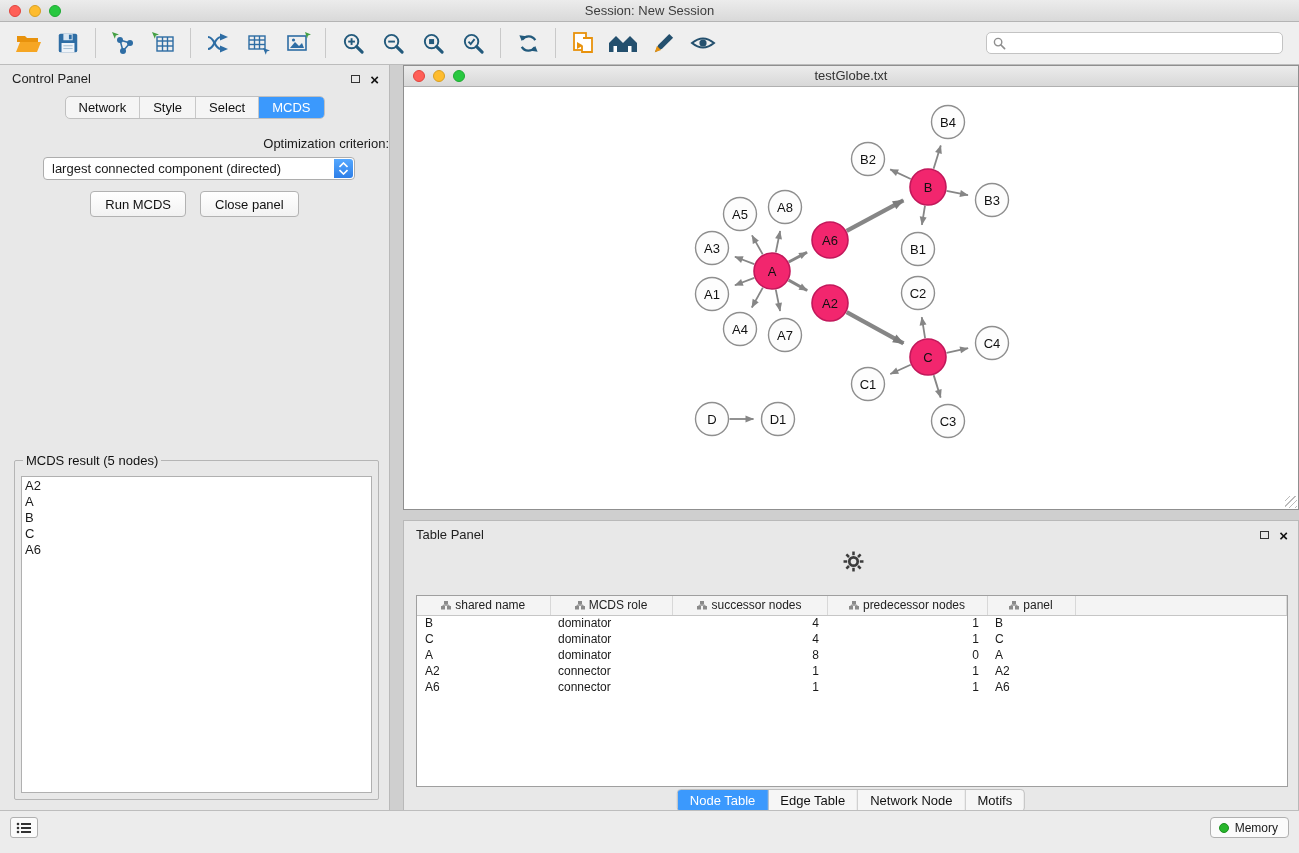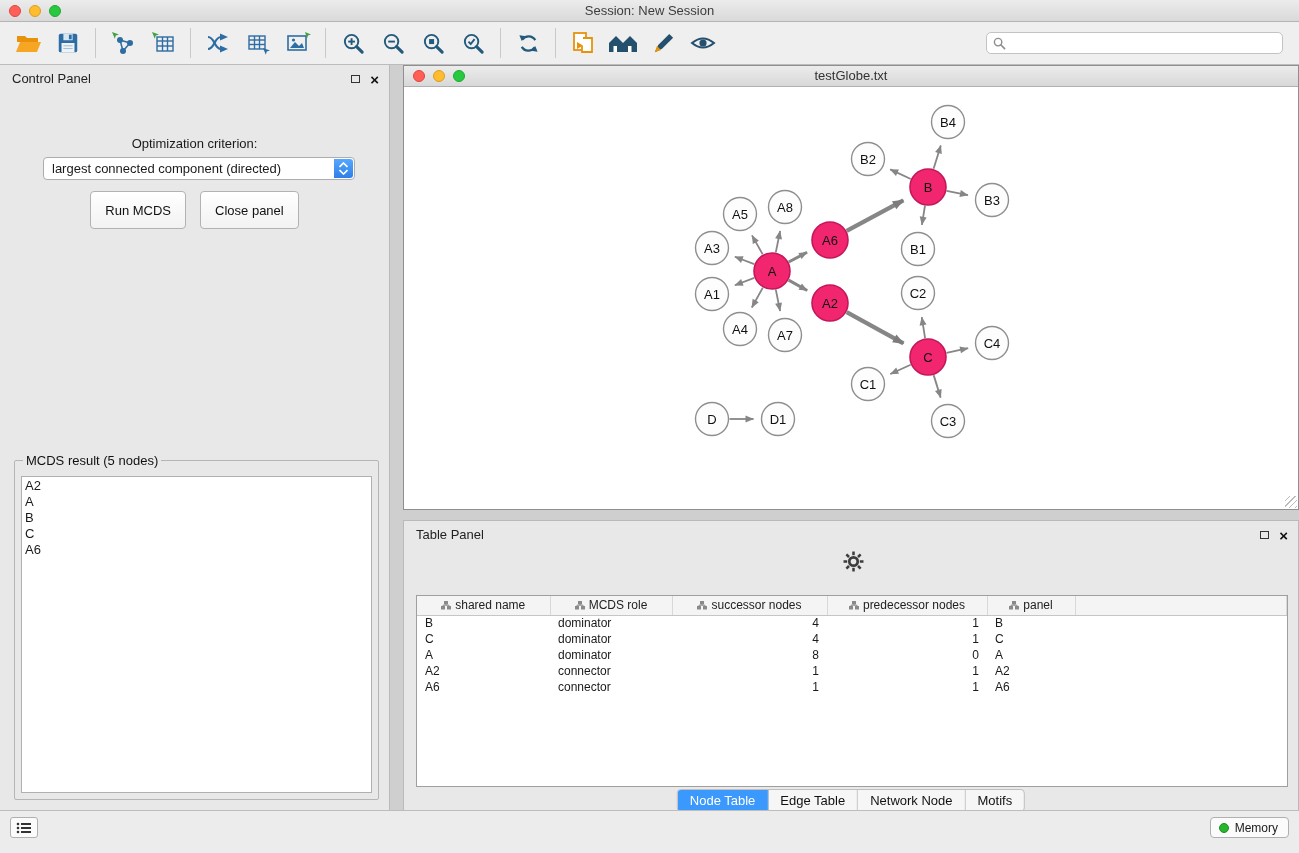--- a/index.html
+++ b/index.html
@@ -46,35 +46,35 @@
   .close-x { font-weight:bold; font-size:15px; color:#111; line-height:1; }
   .tabgroup {
     position:absolute; left:50%; transform:translateX(-50%); top:31px;
     display:flex; border:1px solid #c0c0c0; border-radius:5px; overflow:hidden; background:#f5f5f5;
   }
   .tabgroup .tab {
     padding:3px 13px; font-size:13px; color:#111; border-right:1px solid #c8c8c8; cursor:default;
   }
   .tabgroup .tab:last-child { border-right:none; }
   .tabgroup .tab.selected { background:#3b99fd; color:#fff; }
-  .opt-label { position:absolute; top:71px; left:0; right:0; text-align:center; font-size:13px; }
+  .opt-label { position:absolute; top:71px; left:0; right:0; text-align:right; font-size:13px; }
   .combo {
     position:absolute; top:92px; left:43px; width:312px; height:23px;
     background:#fff; border:1px solid #adadad; border-radius:4px;
     display:flex; align-items:center; padding-left:8px; font-size:13px;
   }
   .combo .stepper {
     position:absolute; right:1px; top:1px; bottom:1px; width:19px;
     background:linear-gradient(#55a8ff,#2e7fe8); border-radius:0 3px 3px 0;
     display:flex; flex-direction:column; align-items:center; justify-content:center; gap:1px;
   }
   .btnrow { position:absolute; top:126px; left:0; right:0; display:flex; justify-content:center; gap:14px; }
   .pushbtn {
     background:linear-gradient(#ffffff,#f2f2f2); border:1px solid #b2b2b2; border-radius:4px;
-    font-size:13px; padding:2px 14px; height:38px; font-family:inherit; color:#111;
+    font-size:13px; padding:2px 14px; height:26px; font-family:inherit; color:#111;
   }
   fieldset.resultbox {
     position:absolute; left:14px; right:10px; top:388px; bottom:20px;
     border:1px solid #b5b5b5; border-radius:2px; padding:8px 6px 6px 6px;
   }
   fieldset.resultbox legend { font-size:13px; padding:0 3px; margin-left:2px; color:#111; }
   .result-list {
     width:100%; height:100%; background:#fff; border:1px solid #b0b0b0; overflow:auto; padding:1px 3px;
   }
   .result-item { font-size:13px; line-height:16px; }
@@ -300,20 +300,26 @@
   </div>
 </div>
 
 <div class="control-panel">
   <div class="panel-header">
     <span>Control Panel</span>
     <span class="win-icons">
       <span class="float-sq"></span>
       <span class="close-x">×</span>
     </span>
+  </div>
+  <div class="tabgroup">
+    <div class="tab">Network</div>
+    <div class="tab">Style</div>
+    <div class="tab">Select</div>
+    <div class="tab selected">MCDS</div>
   </div>
   <div class="opt-label">Optimization criterion:</div>
   <div class="combo">
     <span>largest connected component (directed)</span>
     <span class="stepper">
       <svg width="9" height="6" viewBox="0 0 9 6">
           <path d="M0.5 5 L4.5 1 L8.5 5" fill="none" stroke="#fff" stroke-width="1.6"></path>
         </svg>
       <svg width="9" height="6" viewBox="0 0 9 6">
           <path d="M0.5 1 L4.5 5 L8.5 1" fill="none" stroke="#fff" stroke-width="1.6"></path>

